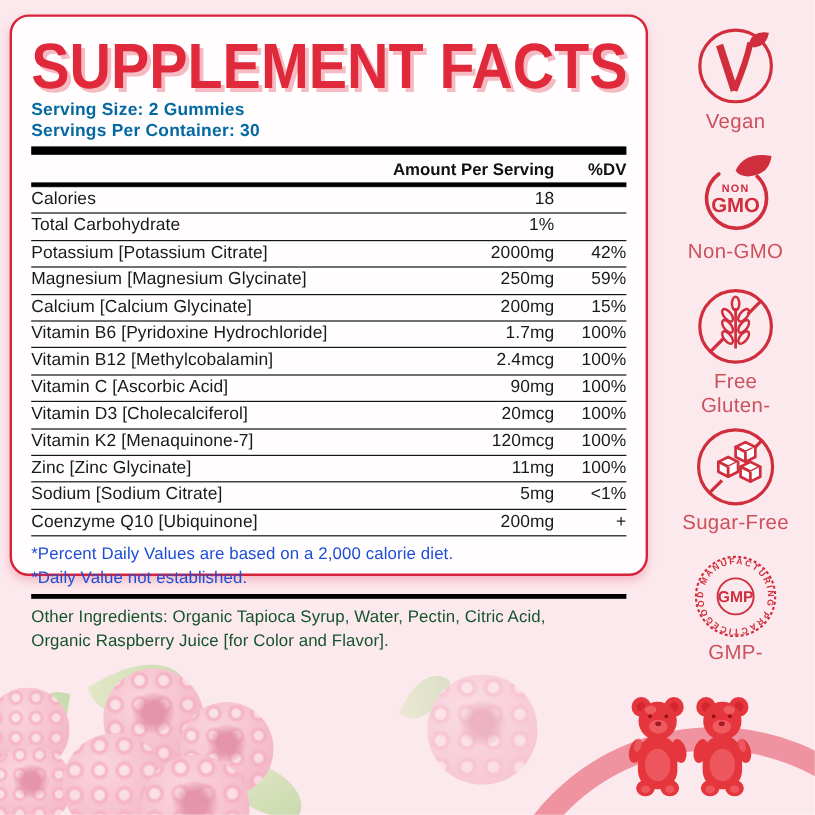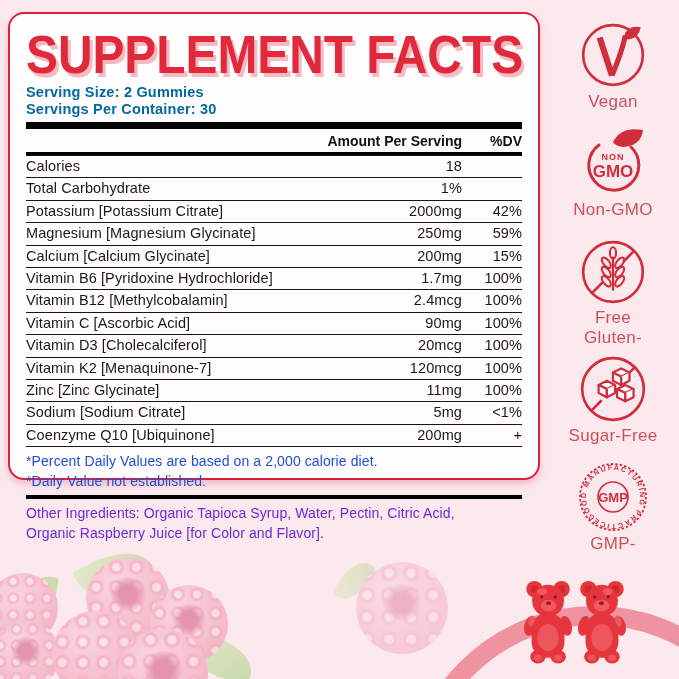--- a/index.html
+++ b/index.html
@@ -38,21 +38,21 @@
   .bar-thick { height:7px; background:#000; margin-top:4px; }
   .grid-row { display:grid; grid-template-columns:1fr 150px 60px; }
   .hdr { font-size:14px; font-weight:bold; color:#111; line-height:20px; margin-top:2px;
          border-bottom:3px solid #000; padding-bottom:1px; }
   .hdr .c2, .t-row .c2 { text-align:right; }
   .hdr .c3, .t-row .c3 { text-align:right; }
   .t-row { font-size:14.5px; color:#191919; line-height:21.4px; letter-spacing:0.1px;
            border-bottom:1.5px solid #161616; }
   .footnotes { margin-top:4px; font-size:14px; color:#1d4ed8; line-height:20px; letter-spacing:0.1px; }
   .divider { height:3.5px; background:#000; margin:4px 0 4px 0; }
-  .ingredients { font-size:14px; color:#6d28d9; line-height:20px; letter-spacing:0.1px; }
+  .ingredients { font-size:14px; color:#14532d; line-height:20px; letter-spacing:0.1px; }
 
   
   .badge { position:absolute; left:551px; width:124px; text-align:center; z-index:2; color:#cb515c; }
   .badge .lbl { font-size:17px; line-height:20px; letter-spacing:0.3px; }
   .b-vegan  { top:20px; }
   .b-nongmo { top:126px; }
   .b-gluten { top:236px; }
   .b-sugar  { top:352px; }
   .b-gmp    { top:460px; }
   .badge svg { display:block; margin:0 auto; }

